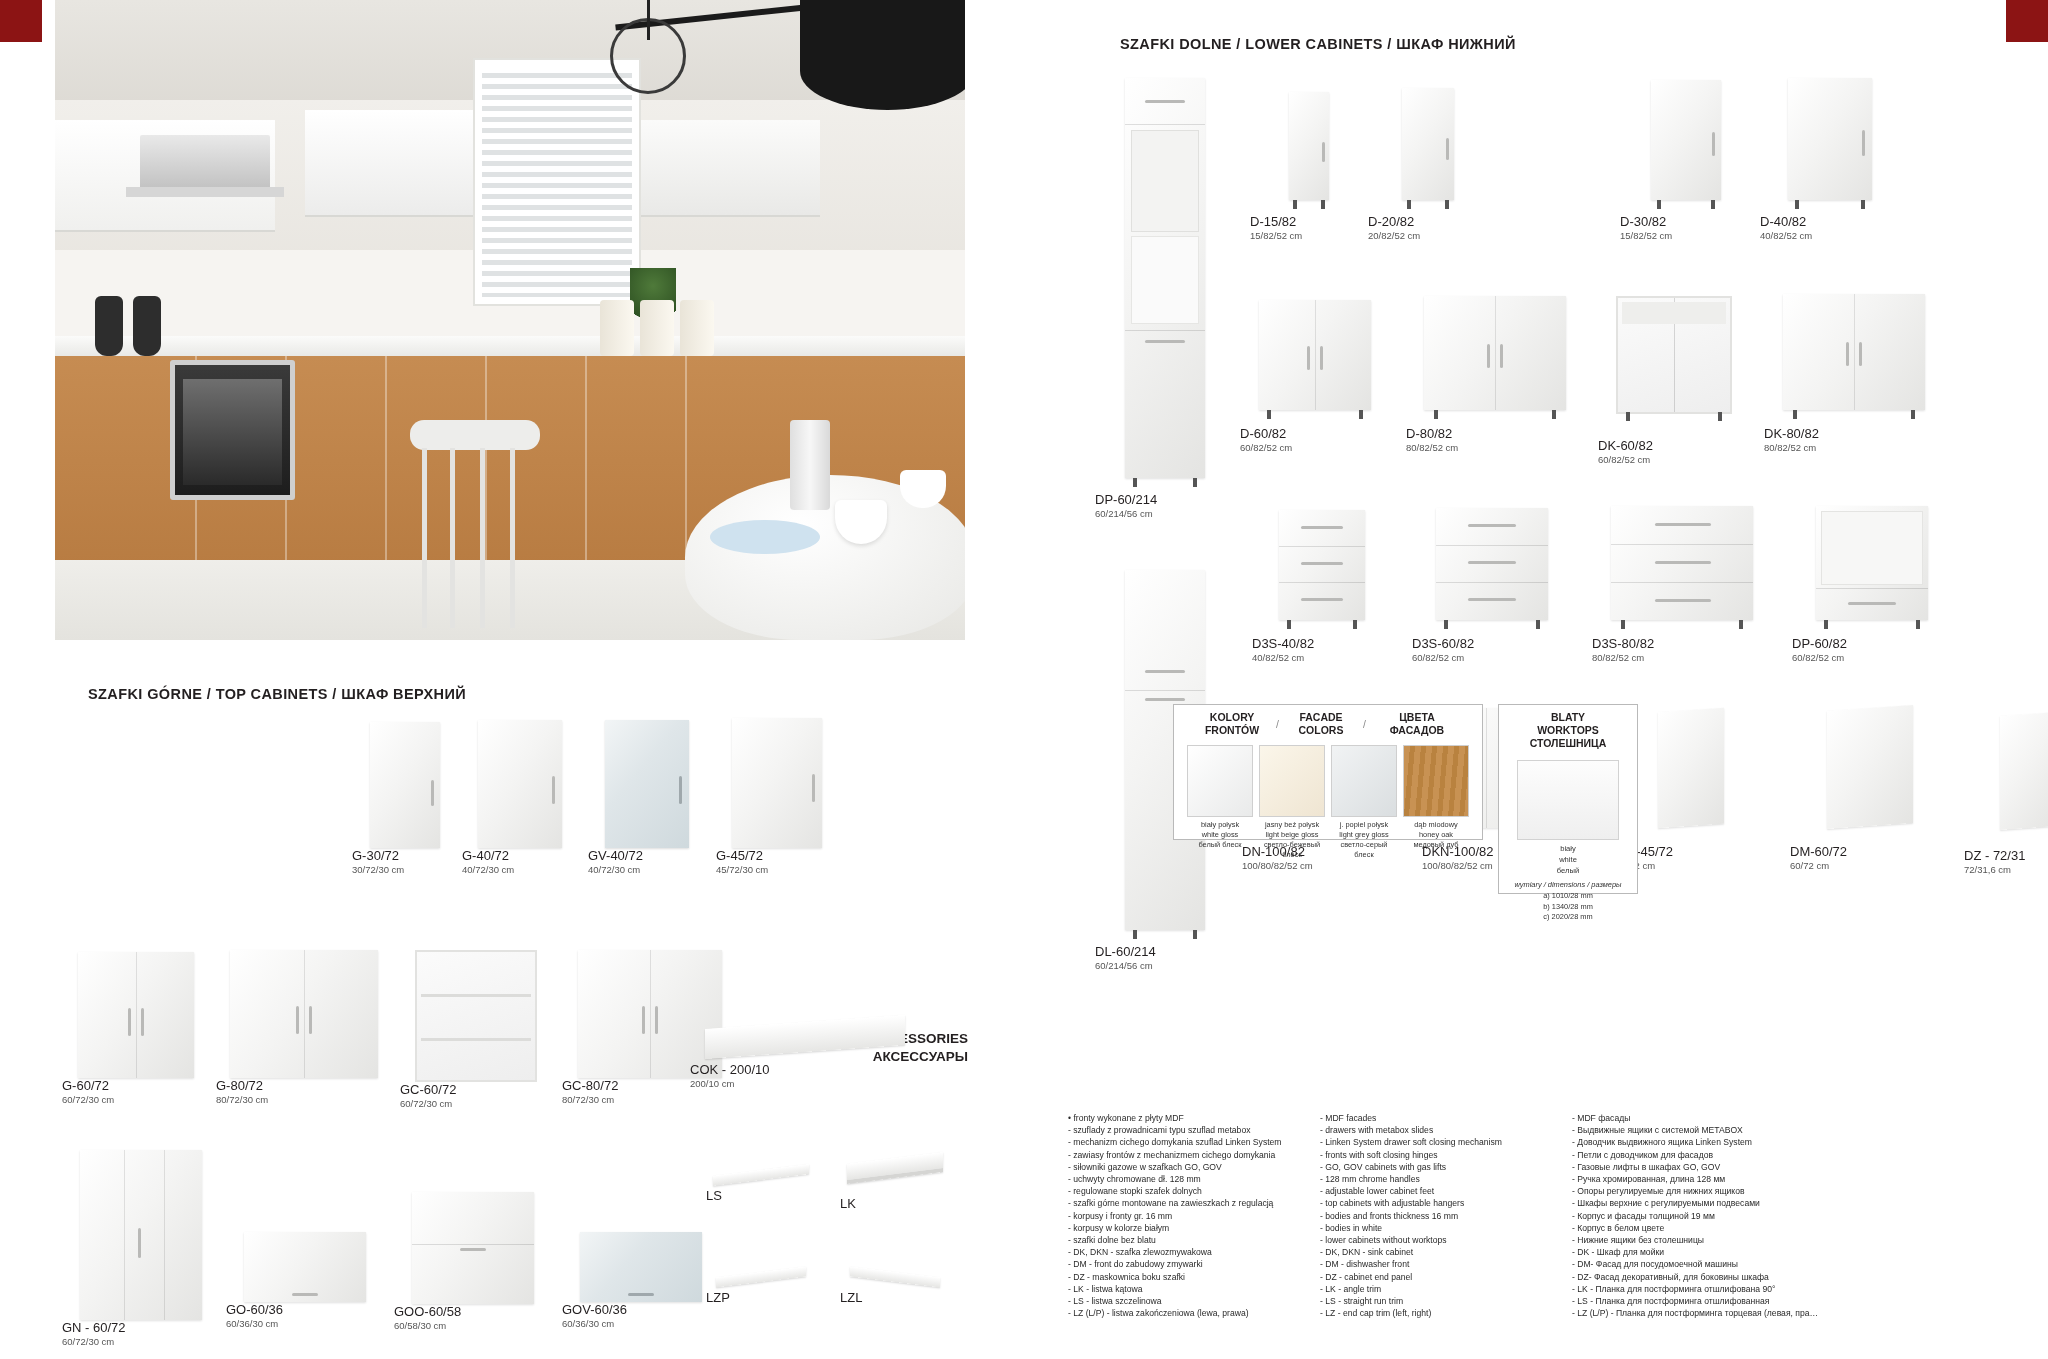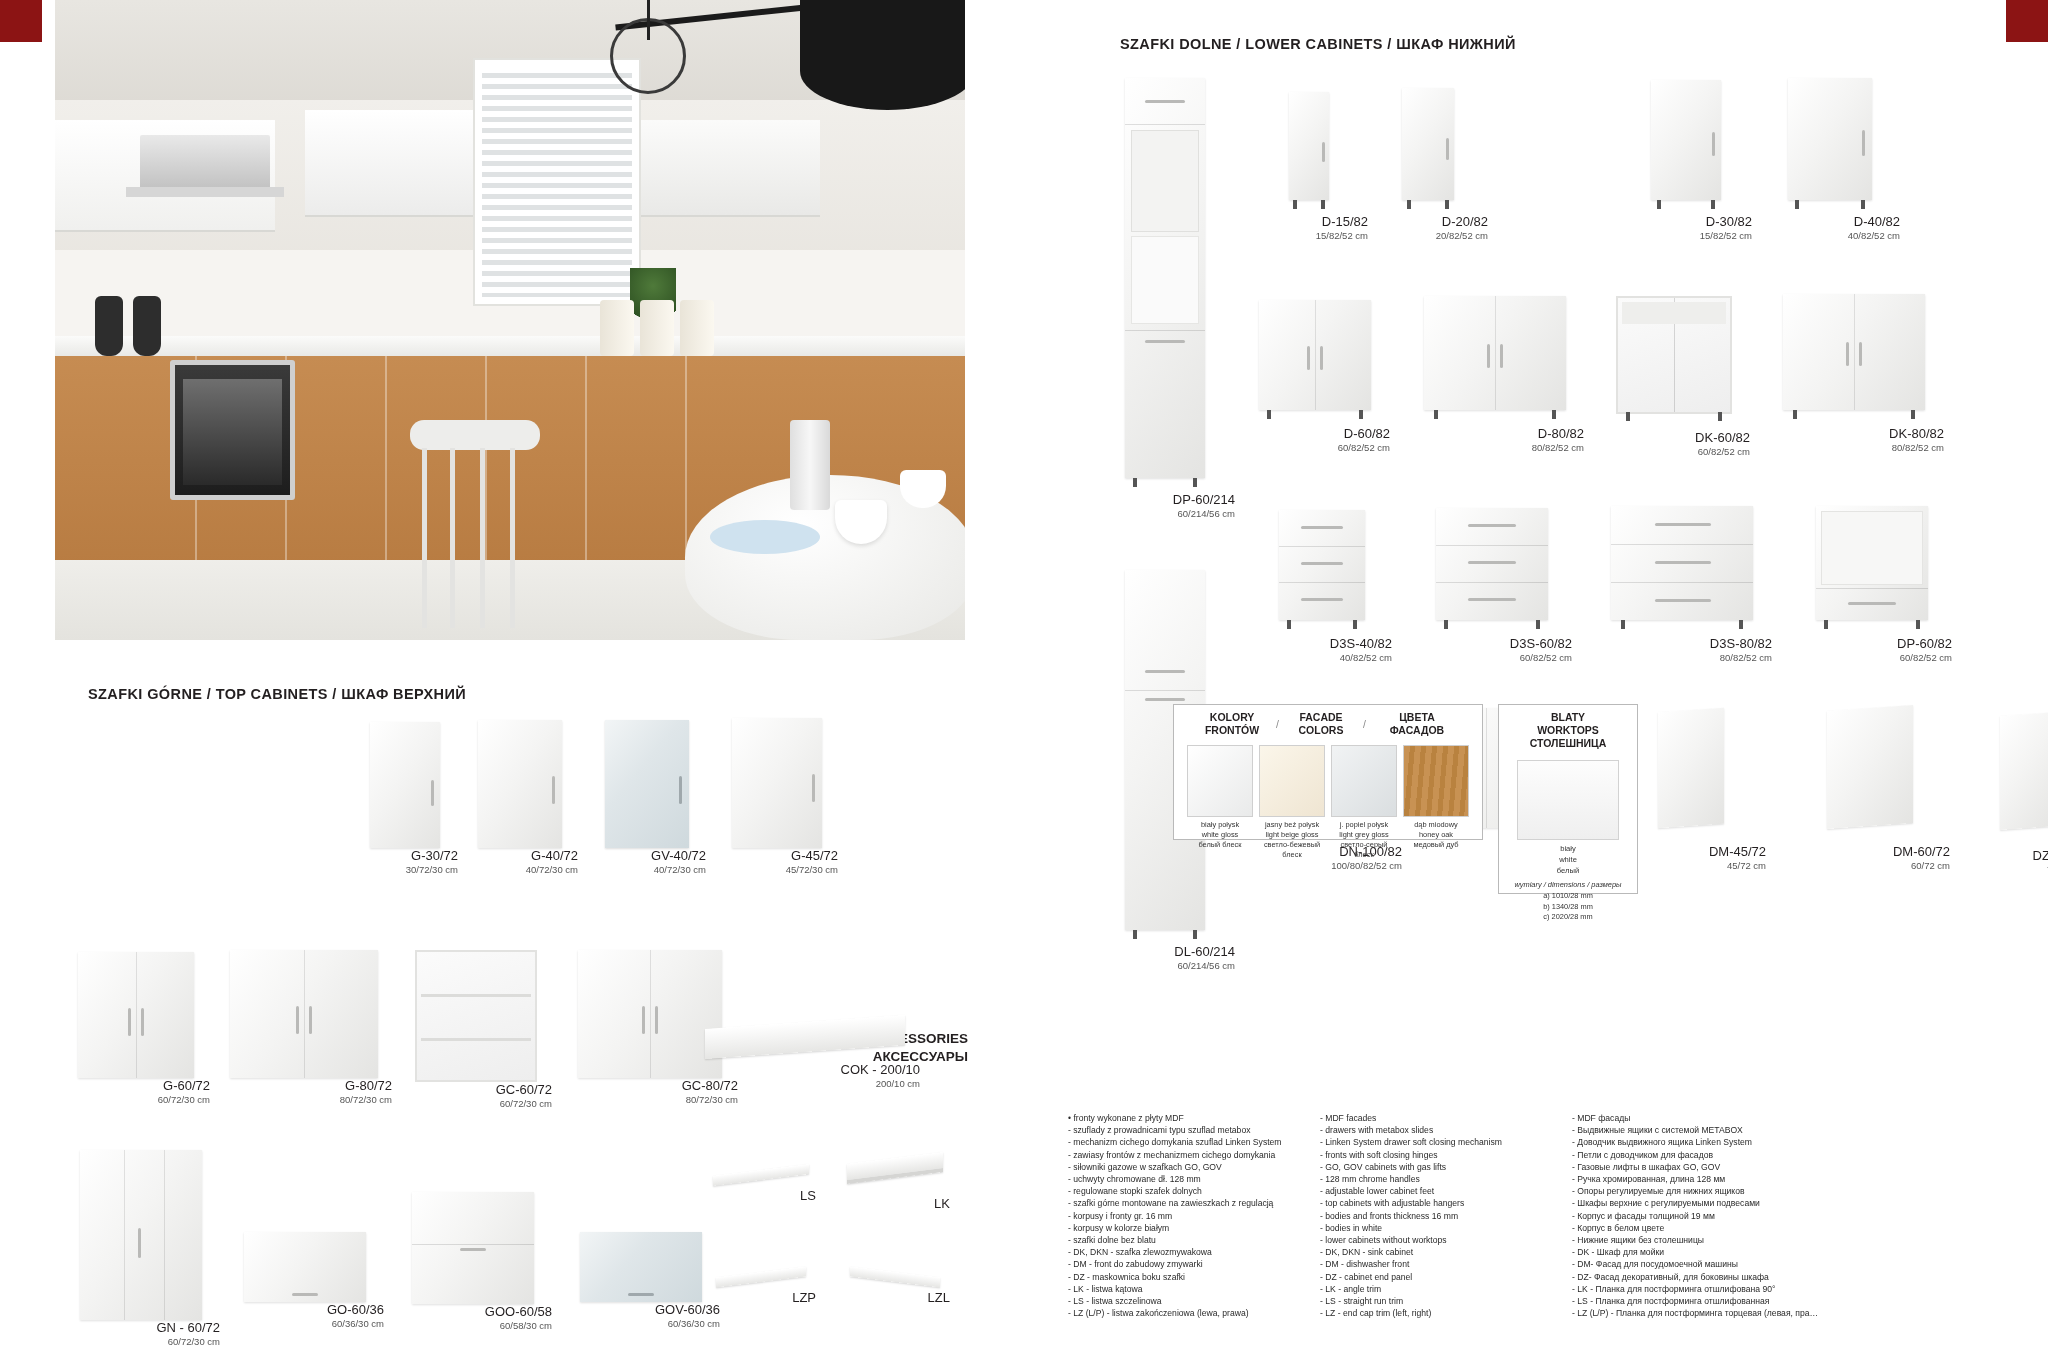--- a/index.html
+++ b/index.html
@@ -42,21 +42,21 @@
   .hero .cup{position:absolute;left:780px;top:500px;width:52px;height:44px;background:#fff;border-radius:6px 6px 26px 26px;box-shadow:0 2px 4px rgba(0,0,0,.12);}
   .hero .cup2{position:absolute;left:845px;top:470px;width:46px;height:38px;background:#fff;border-radius:6px 6px 22px 22px;}
   .hero .press{position:absolute;left:735px;top:420px;width:40px;height:90px;background:linear-gradient(90deg,#dfdfdf,#f7f7f7,#d9d9d9);border-radius:4px;}
   .hero .jar{position:absolute;top:300px;width:34px;height:56px;background:linear-gradient(90deg,#e9e4d8,#fbf8f0);border-radius:4px;}
   .hero .vase{position:absolute;top:296px;width:28px;height:60px;background:#2d2d2d;border-radius:6px 6px 12px 12px;}
   .hero .plant{position:absolute;left:575px;top:268px;width:46px;height:60px;background:radial-gradient(circle at 50% 30%,#4f7a3a,#2f5223 70%,transparent 71%);}
 
   .sec-title{font-size:14.5px;font-weight:bold;letter-spacing:.4px;}
   #left-sec-title{position:absolute;left:88px;top:686px;}
 
-  .item{position:absolute;text-align:right;}
+  .item{position:absolute;text-align:left;}
   .item .code{font-size:13px;font-weight:normal;white-space:nowrap;}
   .item .dim{font-size:9.5px;color:#555;white-space:nowrap;margin-top:1px;}
   .cab{position:relative;margin:0 auto;}
   
   .body-white{background:linear-gradient(125deg,#ffffff 0%,#f4f4f3 45%,#e4e4e2 100%);box-shadow:0 1px 2px rgba(0,0,0,.12);}
   .glass{background:linear-gradient(130deg,#f2f5f6 0%,#dfe6e9 40%,#cfd9dd 100%);}
   .openbox{background:linear-gradient(160deg,#fbfbfb,#eeeeee);border:2px solid #e2e2e0;}
   .shelf{position:absolute;left:4px;right:4px;height:3px;background:#dcdcda;}
   .handle{position:absolute;background:#b9b9b7;height:3px;border-radius:2px;}
   .hinge-line{position:absolute;top:0;bottom:0;width:1px;background:rgba(0,0,0,.10);}
@@ -354,21 +354,21 @@
       <div class="code" style="margin-top:16px">D-80/82</div>
       <div class="dim">80/82/52 cm</div>
     </div>
     <div class="item" style="left:578px;top:296px;width:152px;">
       <div class="cab openbox" style="width:112px;height:114px;">
           <div class="hinge-line" style="left:56px;background:rgba(0,0,0,.14)"></div>
           <div style="position:absolute;left:4px;top:4px;right:4px;height:22px;background:#eeeeec;"></div>
           <div class="leg" style="left:8px"></div>
           <div class="leg" style="right:8px"></div>
         </div>
-      <div class="code" style="margin-top:16px">DK-60/82</div>
+      <div class="code" style="margin-top:24px">DK-60/82</div>
       <div class="dim">60/82/52 cm</div>
     </div>
     <div class="item" style="left:744px;top:294px;width:180px;">
       <div class="cab body-white" style="width:142px;height:116px;">
           <div class="hinge-line" style="left:71px"></div>
           <div class="handle" style="left:63px;top:48px;width:3px;height:24px;"></div>
           <div class="handle" style="left:76px;top:48px;width:3px;height:24px;"></div>
           <div class="leg" style="left:10px"></div>
           <div class="leg" style="right:10px"></div>
         </div>

